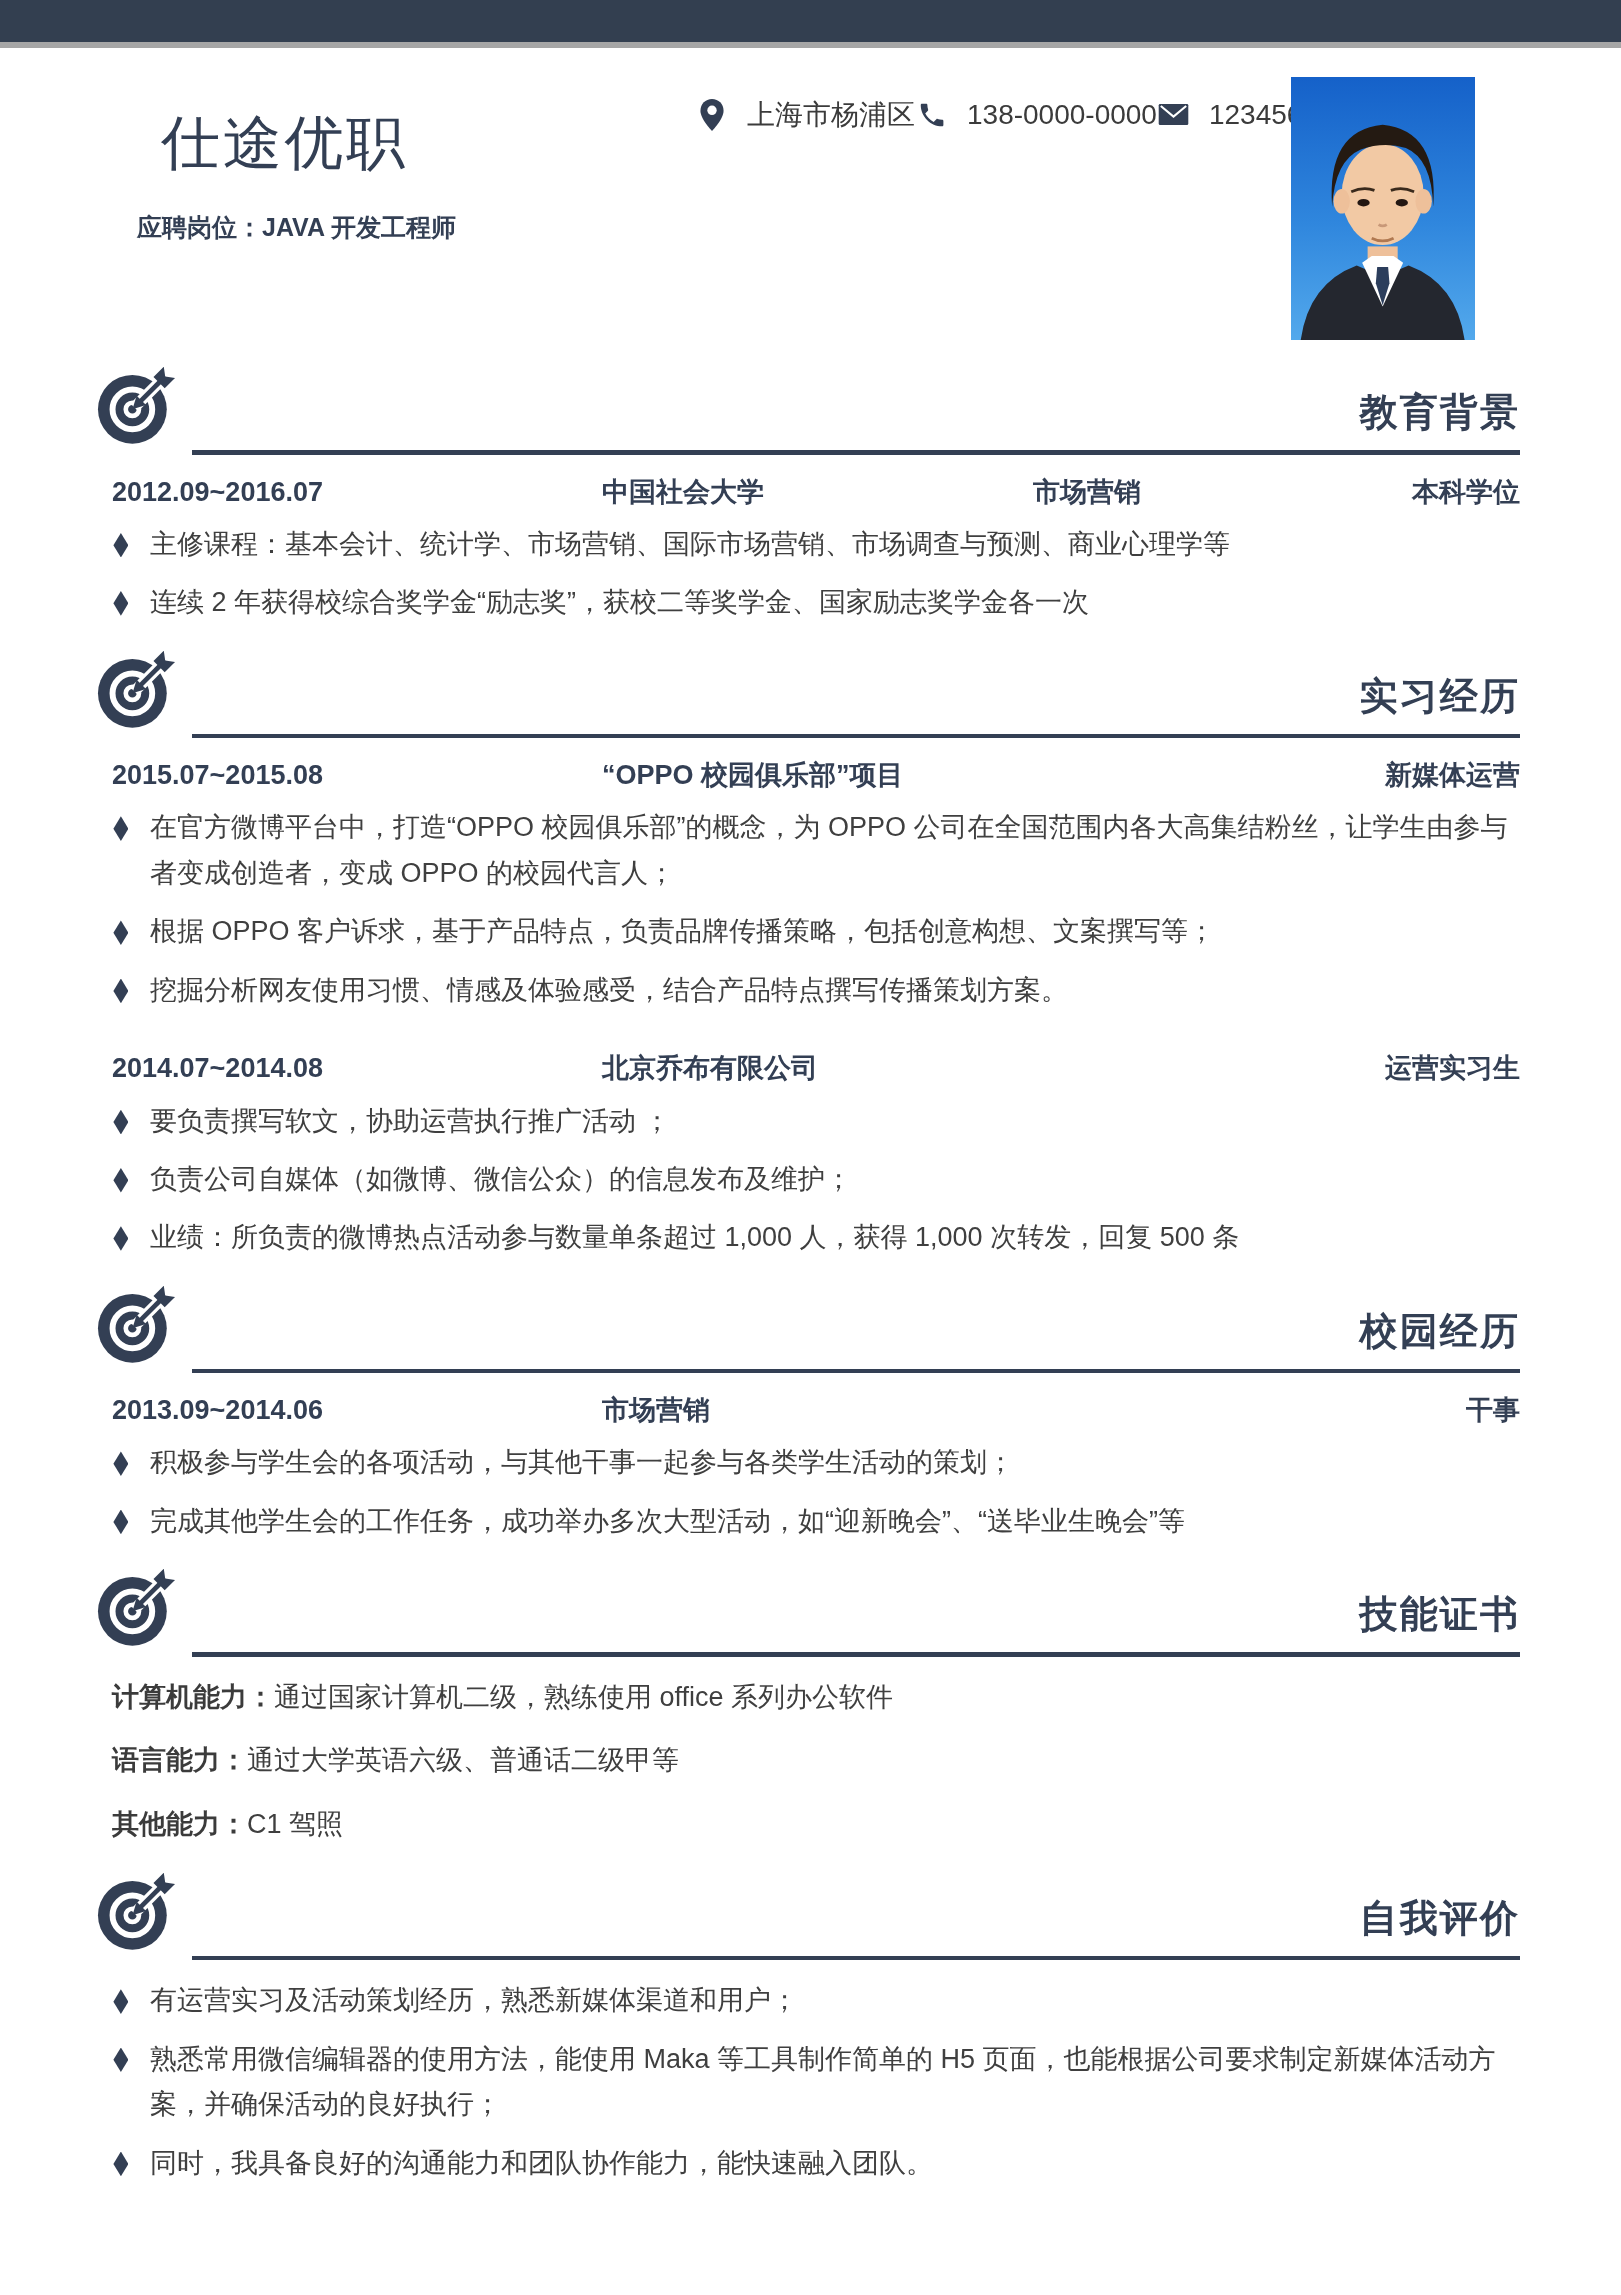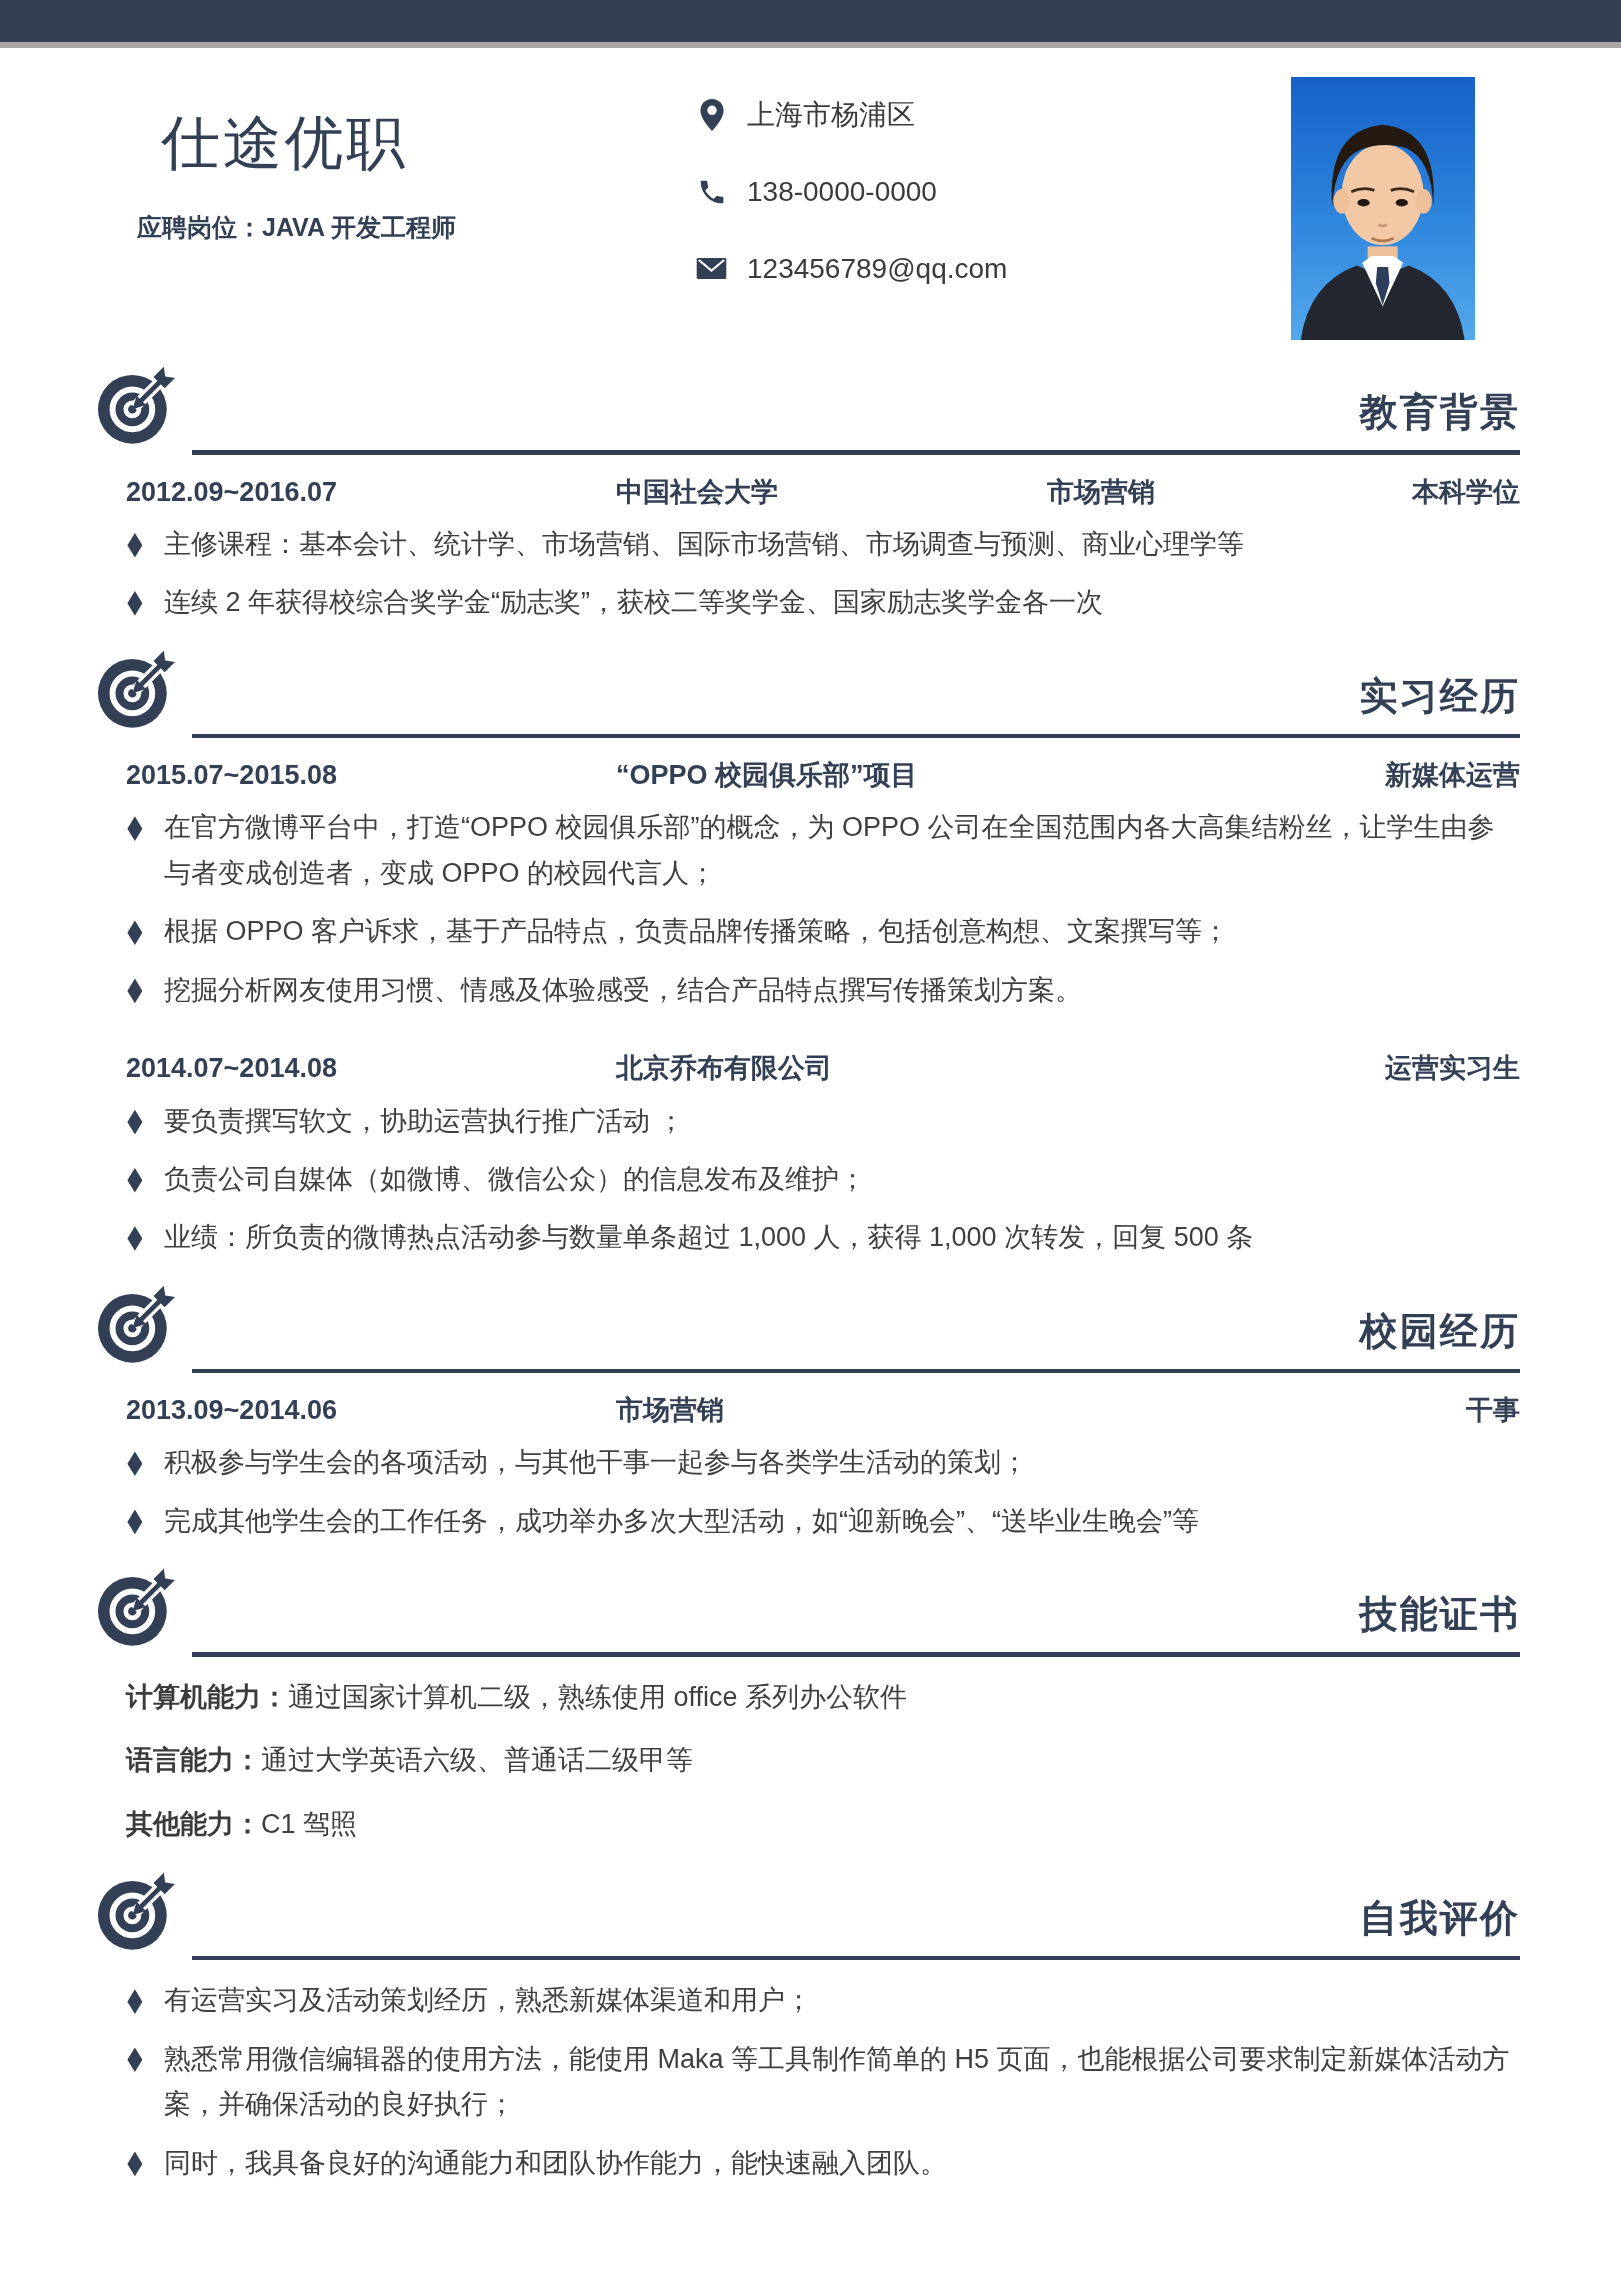--- a/index.html
+++ b/index.html
@@ -15,41 +15,41 @@
   
   .header { position:relative; height:295px; }
   .name {
     position:absolute; left:137px; top:56px;
     font-size:59px; font-weight:normal; color:#333f54; letter-spacing:2.7px;margin-left:24px;
   }
   .subtitle {
     position:absolute; left:137px; top:163px;
     font-size:25px; font-weight:bold; color:#333f54;
   }
-  .contacts { position:absolute; left:695px; top:47px; display:flex; flex-direction:column; }
+  .contacts { position:absolute; left:695px; top:47px; display:flex; flex-direction:row; }
   .contact-row { display:flex; align-items:center; height:40px; margin-bottom:37px; }
   .contact-icon { width:33px; display:flex; justify-content:center; }
   .contact-text { margin-left:19px; font-size:28px; color:#3b3b3b; }
   .photo {
     position:absolute; left:1291px; top:29px; width:184px; height:263px;
     background:linear-gradient(180deg,#1561c9 0%,#2f86dd 55%,#53a9ec 100%);
     overflow:hidden;
   }
 
   
   .page { padding:0 101px 41px 96px; }
   .section { margin-top:24.6px; }
   .sec-head { display:flex; align-items:center;justify-content:space-between; }
   .sec-icon { width:82px; height:82px; flex:0 0 82px; }
   .sec-title {
     margin-left:16.4px; padding-top:9.6px;
     font-size:38px; font-weight:bold; color:#333f54; letter-spacing:2.1px;
   }
   .sec-line { height:4.1px; background:#333f54; margin-left:96px; margin-top:1.4px; }
-  .sec-body { margin-left:30px; }
+  .sec-body { margin-left:16px; }
 
   .row { display:flex; align-items:baseline; margin-top:19px; font-size:27px; font-weight:bold; color:#333f54; }
   .row .c-date { width:490px; flex:0 0 490px; }
   .row .c-mid  { flex:1 1 auto; display:flex; }
   .row .c-school { width:431px; flex:0 0 431px; }
   .row .c-right { margin-left:auto; text-align:right; }
   .entry + .entry { margin-top:37px; }
   .entry { margin-top:4.1px; }
 
   .bullet {

